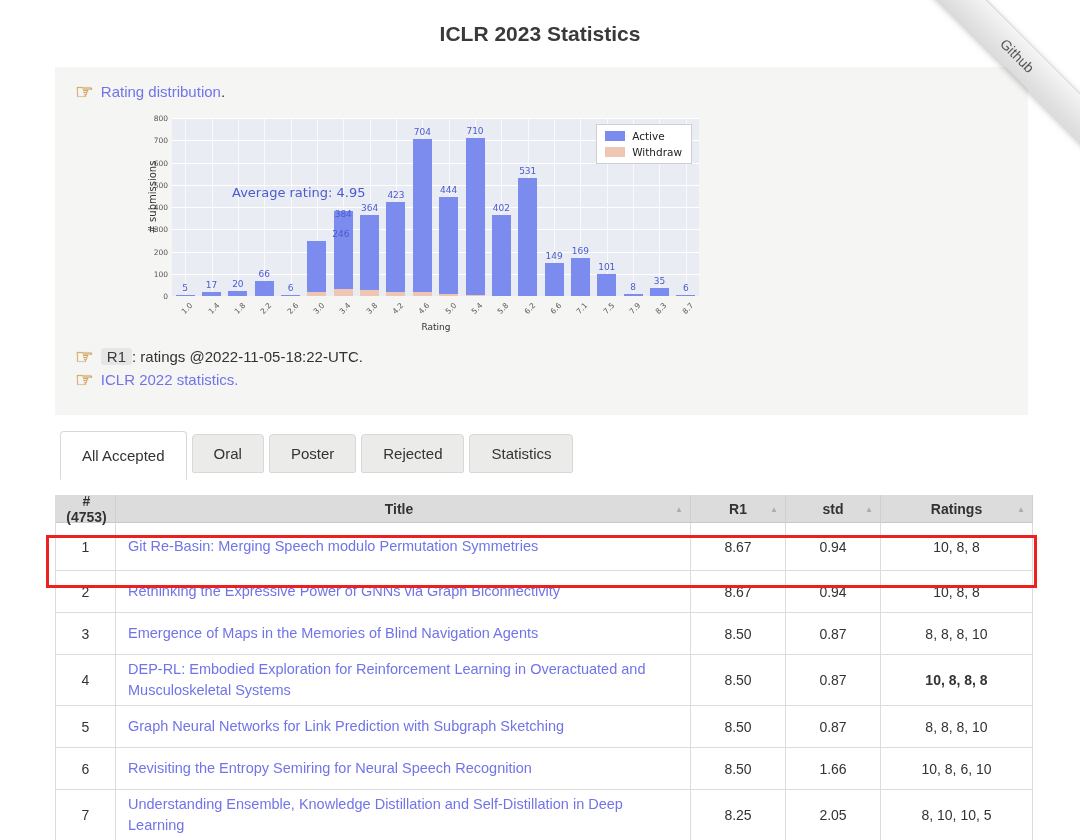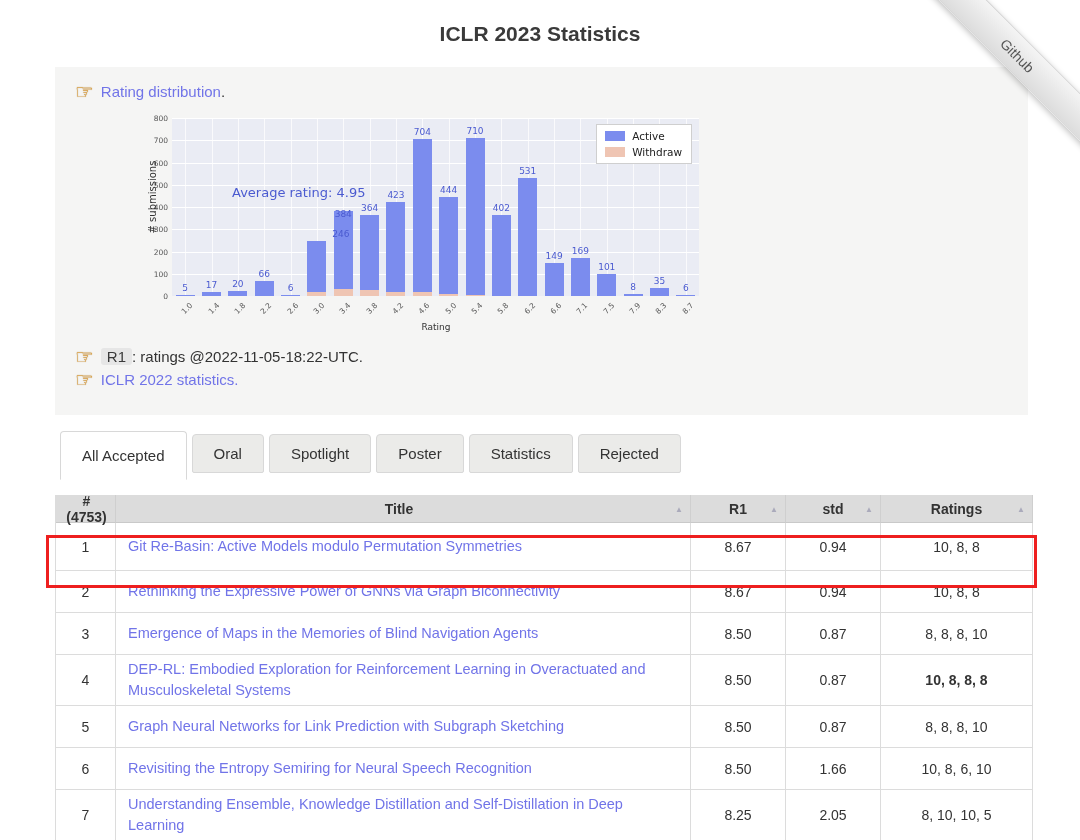--- a/index.html
+++ b/index.html
@@ -255,24 +255,23 @@
   </div>
   <div class="panel-line" style="margin-top:6px;">
     <span class="finger">☞</span>
     <a class="lnk">ICLR 2022 statistics.</a>
   </div>
 </div>
 
 <div class="tabs" id="tabs">
     <div class="tab active">All Accepted</div>
     <div class="tab">Oral</div>
-    <div class="tab">Spotlight</div>
     <div class="tab">Poster</div>
+    <div class="tab">Rejected</div>
     <div class="tab">Statistics</div>
-    <div class="tab">Rejected</div>
   </div>
 
 <div class="tbl" id="tbl">
     <div class="tr thead">
       <div class="cell c-num">
         <span># (4753)</span>
       </div>
       <div class="cell c-title">
         <span>Title</span>
         <span class="sort-arrow">▲</span>
@@ -286,21 +285,21 @@
         <span class="sort-arrow">▲</span>
       </div>
       <div class="cell c-ratings">
         <span>Ratings</span>
         <span class="sort-arrow">▲</span>
       </div>
     </div>
     <div class="tr">
       <div class="cell c-num" style="min-height: 48px;">1</div>
       <div class="cell c-title" style="min-height: 48px;">
-        <a class="row-title-link">Git Re-Basin: Active Models modulo Permutation Symmetries</a>
+        <a class="row-title-link">Git Re-Basin: Merging Speech modulo Permutation Symmetries</a>
       </div>
       <div class="cell c-r1" style="min-height: 48px;">8.67</div>
       <div class="cell c-std" style="min-height: 48px;">0.94</div>
       <div class="cell c-ratings" style="min-height: 48px;">10, 8, 8</div>
     </div>
     <div class="tr">
       <div class="cell c-num" style="min-height: 42px;">2</div>
       <div class="cell c-title" style="min-height: 42px;">
         <a class="row-title-link">Rethinking the Expressive Power of GNNs via Graph Biconnectivity</a>
       </div>

